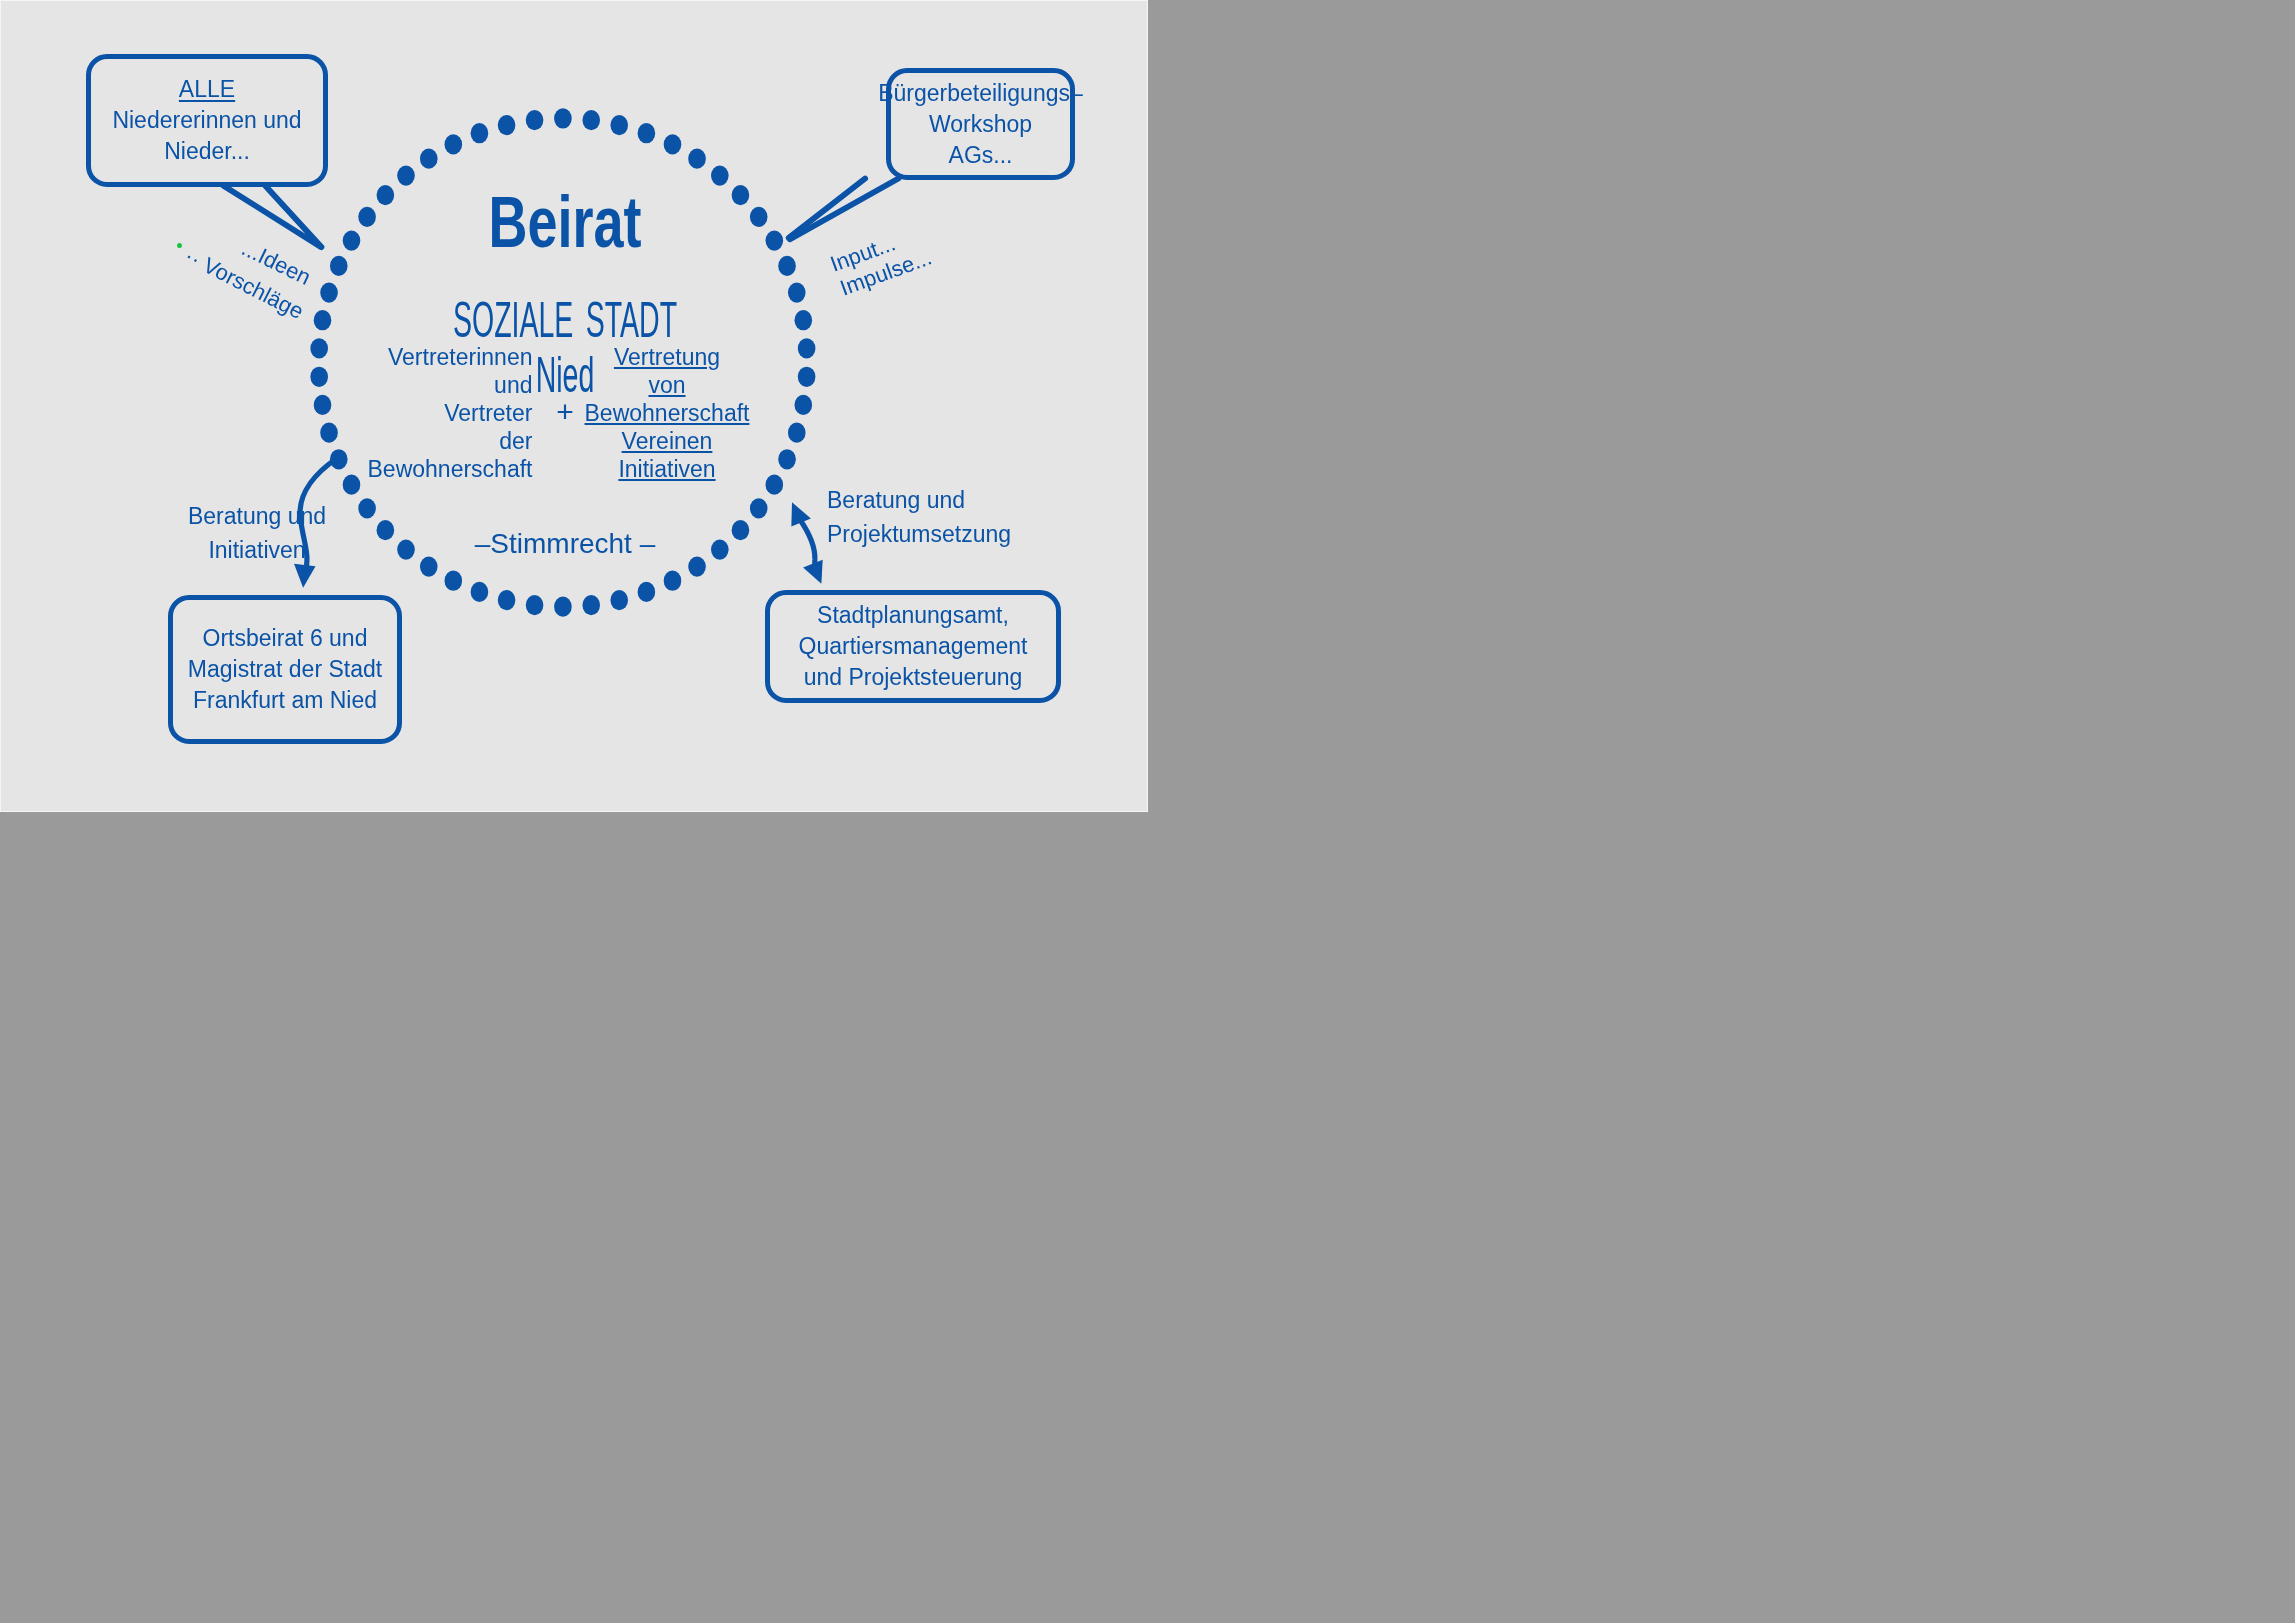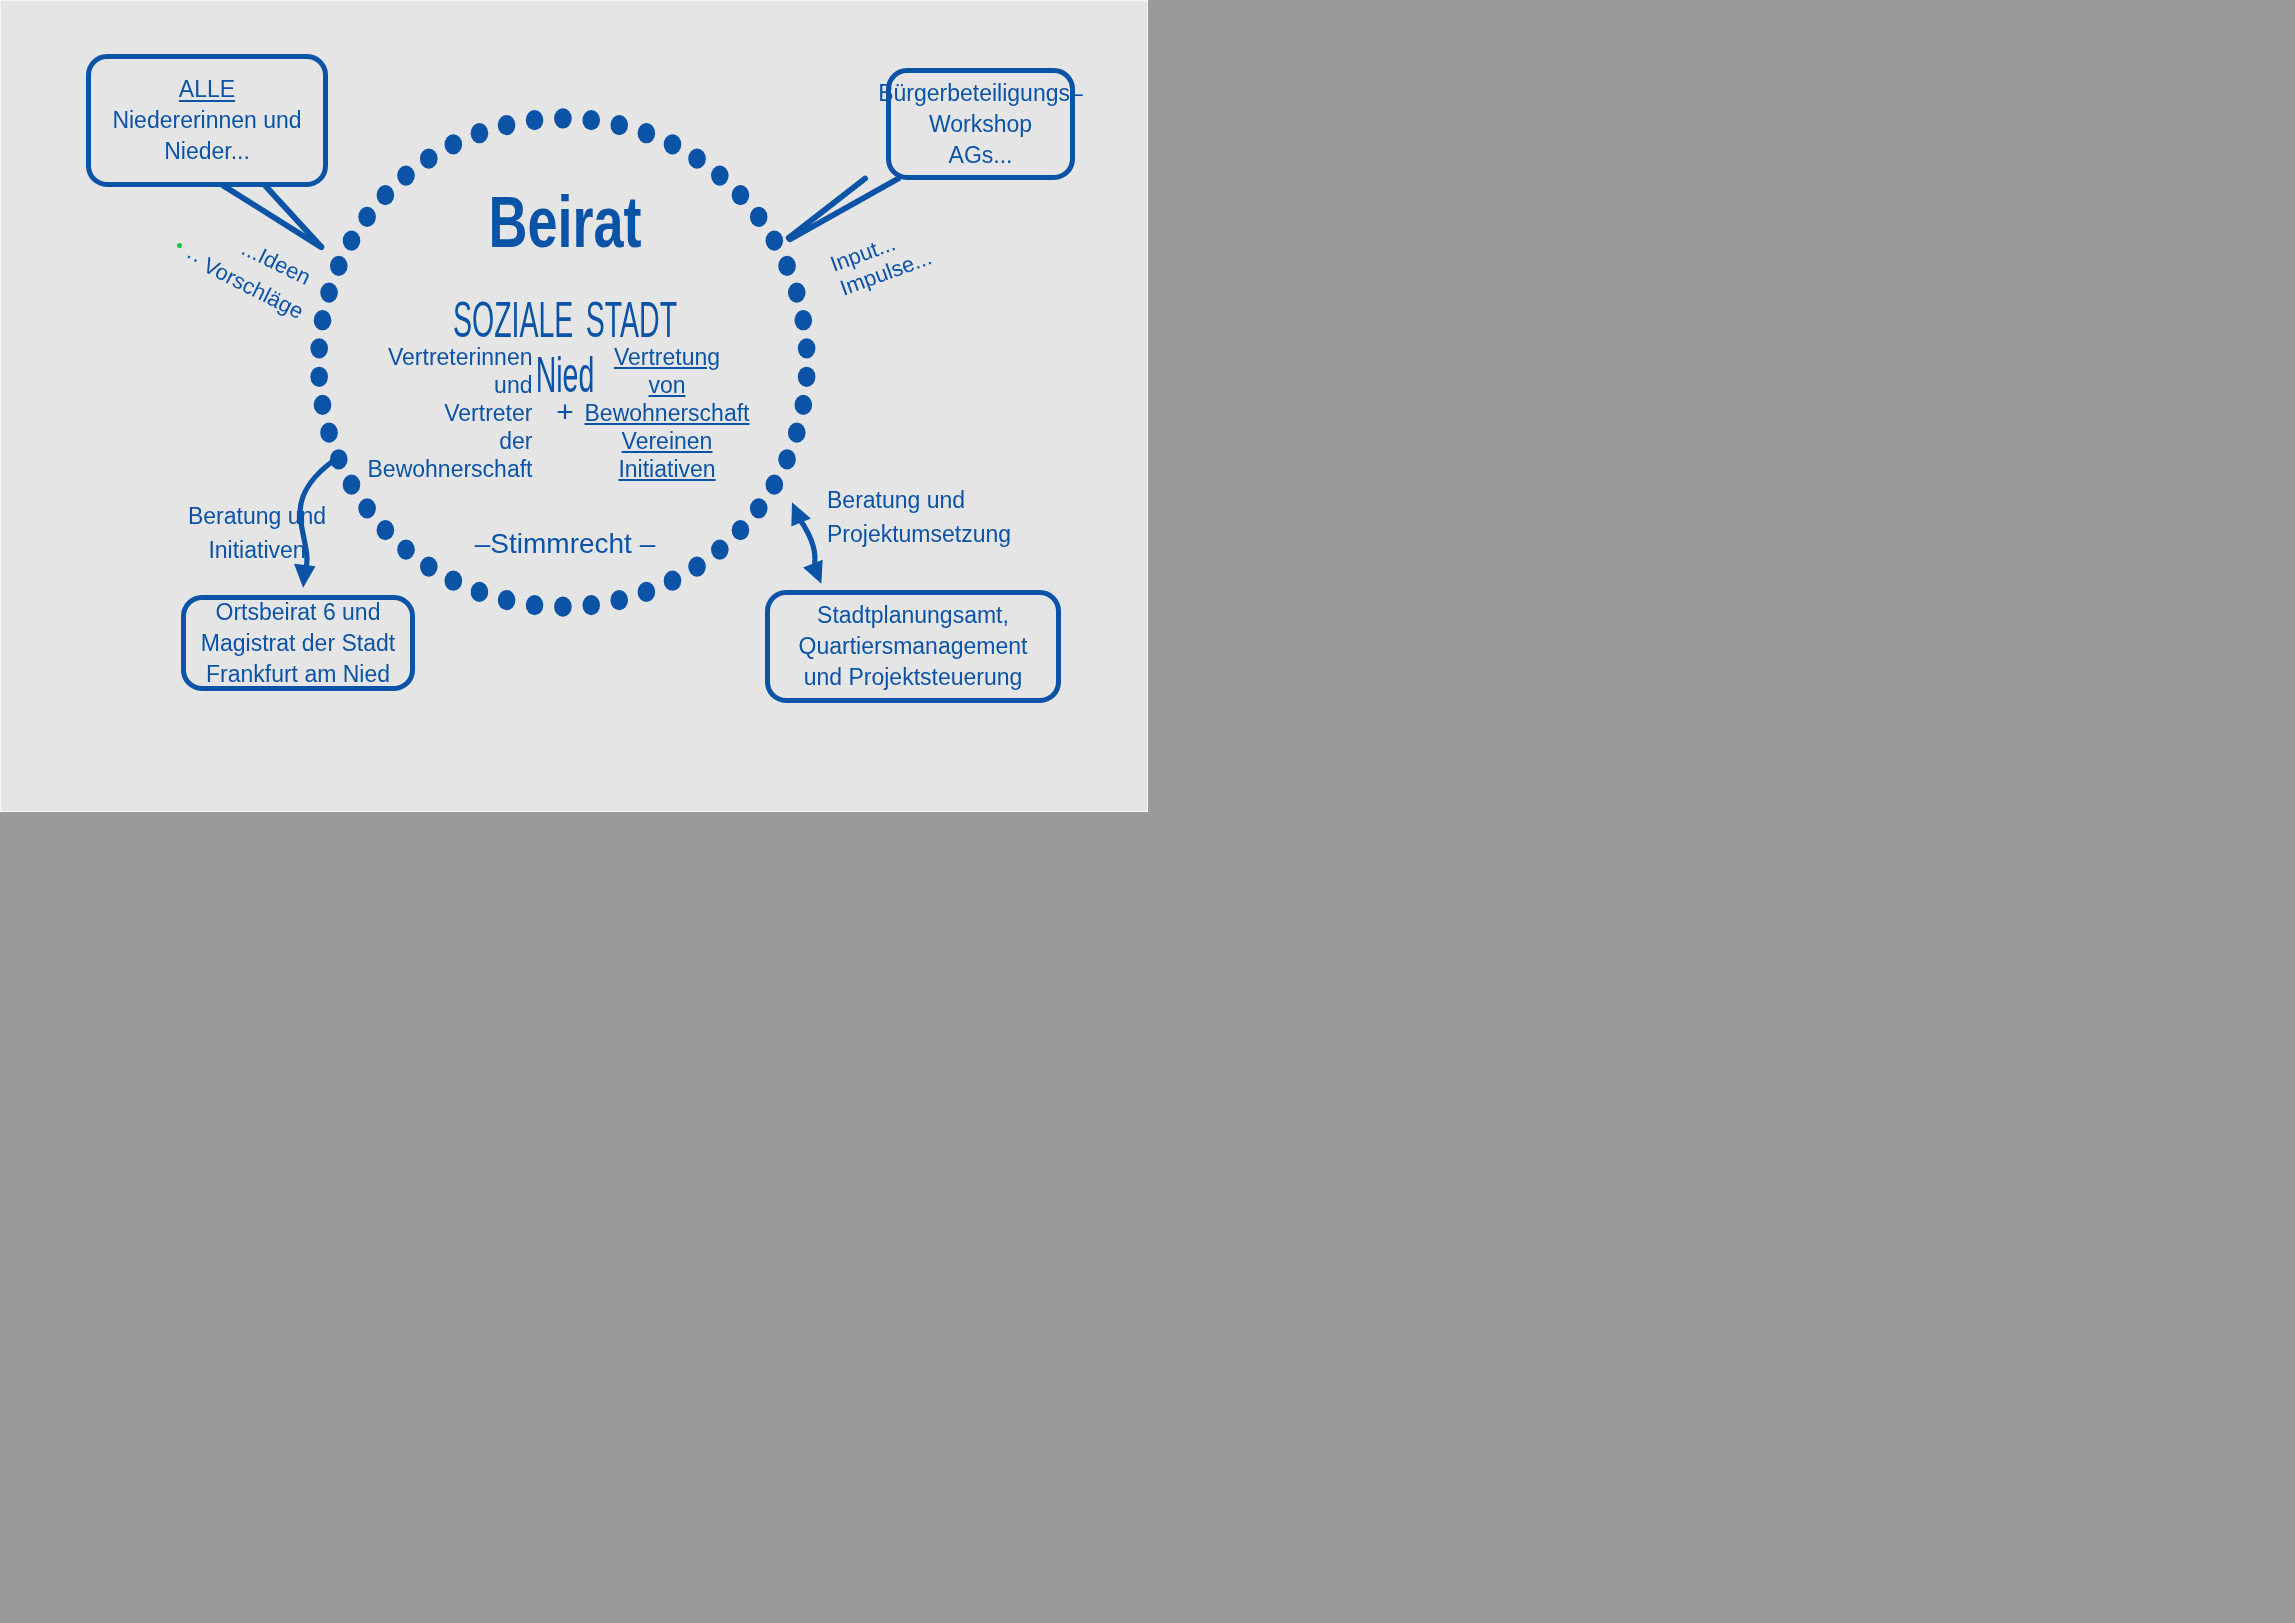--- a/index.html
+++ b/index.html
@@ -181,21 +181,21 @@
   <div class="abs txt advice center-text cx" style="left:256px;top:498px;">
     <div>Beratung und</div>
     <div>Initiativen</div>
   </div>
 
   <div class="abs txt advice" style="left:826px;top:482px;">
     <div>Beratung und</div>
     <div>Projektumsetzung</div>
   </div>
 
-  <div class="obox" style="left:180px;top:594px;width:234px;height:96px;">
+  <div class="obox" style="left:167px;top:594px;width:234px;height:149px;">
     <div class="line">Ortsbeirat 6 und</div>
     <div class="line">Magistrat der Stadt</div>
     <div class="line">Frankfurt am Nied</div>
   </div>
 
   <div class="obox" style="left:764px;top:589px;width:296px;height:113px;">
     <div class="line">Stadtplanungsamt,</div>
     <div class="line">Quartiersmanagement</div>
     <div class="line">und Projektsteuerung</div>
   </div>

